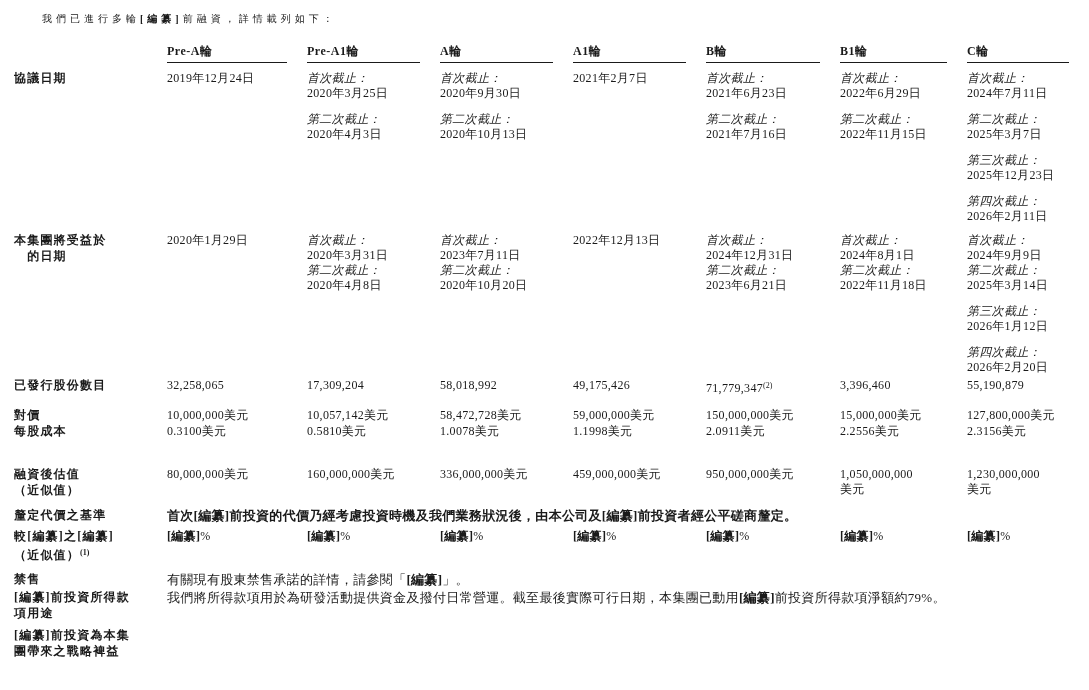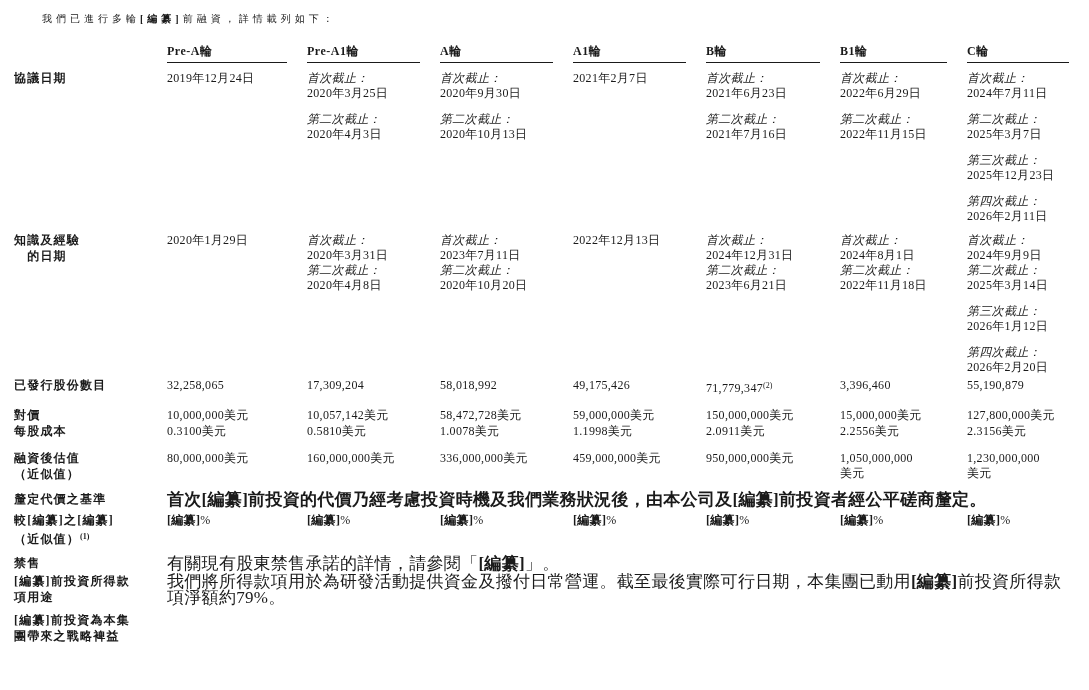--- a/index.html
+++ b/index.html
@@ -26,36 +26,36 @@
   }
   .cell { font-size: 12px; line-height: 15px; letter-spacing: 0.3px; padding-right: 20px; }
   .row .cell:last-child { padding-right: 20px; }
   .label-cell { font-weight: bold; letter-spacing: 1.2px; line-height: 15.5px; padding-right: 4px; }
   .hdr-row { margin-bottom: 8px; }
   .hdr-row .cell { font-weight: bold; letter-spacing: 0.5px; }
   .hdr-line { height: 0; border-bottom: 1.6px solid #1a1a1a; margin-top: 3px; }
   .line { white-space: nowrap; }
   .span-cell {
     grid-column: 2 / -1;
-    font-size: 17px;
+    font-size: 13px;
     line-height: 16px;
     letter-spacing: 0.3px;
     padding-right: 0;
   }
   .spacer { height: 11px; }
   .seg-n { font-style: normal; }
   .seg-b { font-weight: bold; }
   .seg-i { font-style: italic; }
   .seg-s { font-size: 8px; vertical-align: 4px; letter-spacing: 0; }
   
   .r0 { margin-bottom: 9px; }
   .r1 { margin-bottom: 3px; }
   .r2 { margin-bottom: 12px; }
   .r3 { margin-bottom: 0; }
-  .r4 { margin-bottom: 12px; }
+  .r4 { margin-bottom: 28px; }
   .r5 { margin-bottom: 10px; }
   .r6 { margin-bottom: 5px; }
   .r7 { margin-bottom: 9px; }
   .r8 { margin-bottom: 2px; }
   .r9 { margin-bottom: 7px; }
   .r10 { margin-bottom: 0; }
   .r6 .span-cell { font-weight: bold; }
 </style>
 </head>
 <body>
@@ -142,21 +142,21 @@
         <div class="spacer"></div>
         <div class="line"><span class="seg-i">第三次截止：</span></div>
         <div class="line"><span class="seg-n">2025年12月23日</span></div>
         <div class="spacer"></div>
         <div class="line"><span class="seg-i">第四次截止：</span></div>
         <div class="line"><span class="seg-n">2026年2月11日</span></div>
       </div>
     </div>
     <div class="row r1">
       <div class="cell label-cell">
-        <div class="line"><span class="seg-n">知識及經驗</span></div>
+        <div class="line"><span class="seg-n">本集團將受益於</span></div>
         <div class="line"><span class="seg-n">　的日期</span></div>
       </div>
       <div class="cell">
         <div class="line"><span class="seg-n">2020年1月29日</span></div>
       </div>
       <div class="cell">
         <div class="line"><span class="seg-i">首次截止：</span></div>
         <div class="line"><span class="seg-n">2020年3月31日</span></div>
         <div class="line"><span class="seg-i">第二次截止：</span></div>
         <div class="line"><span class="seg-n">2020年4月8日</span></div>

